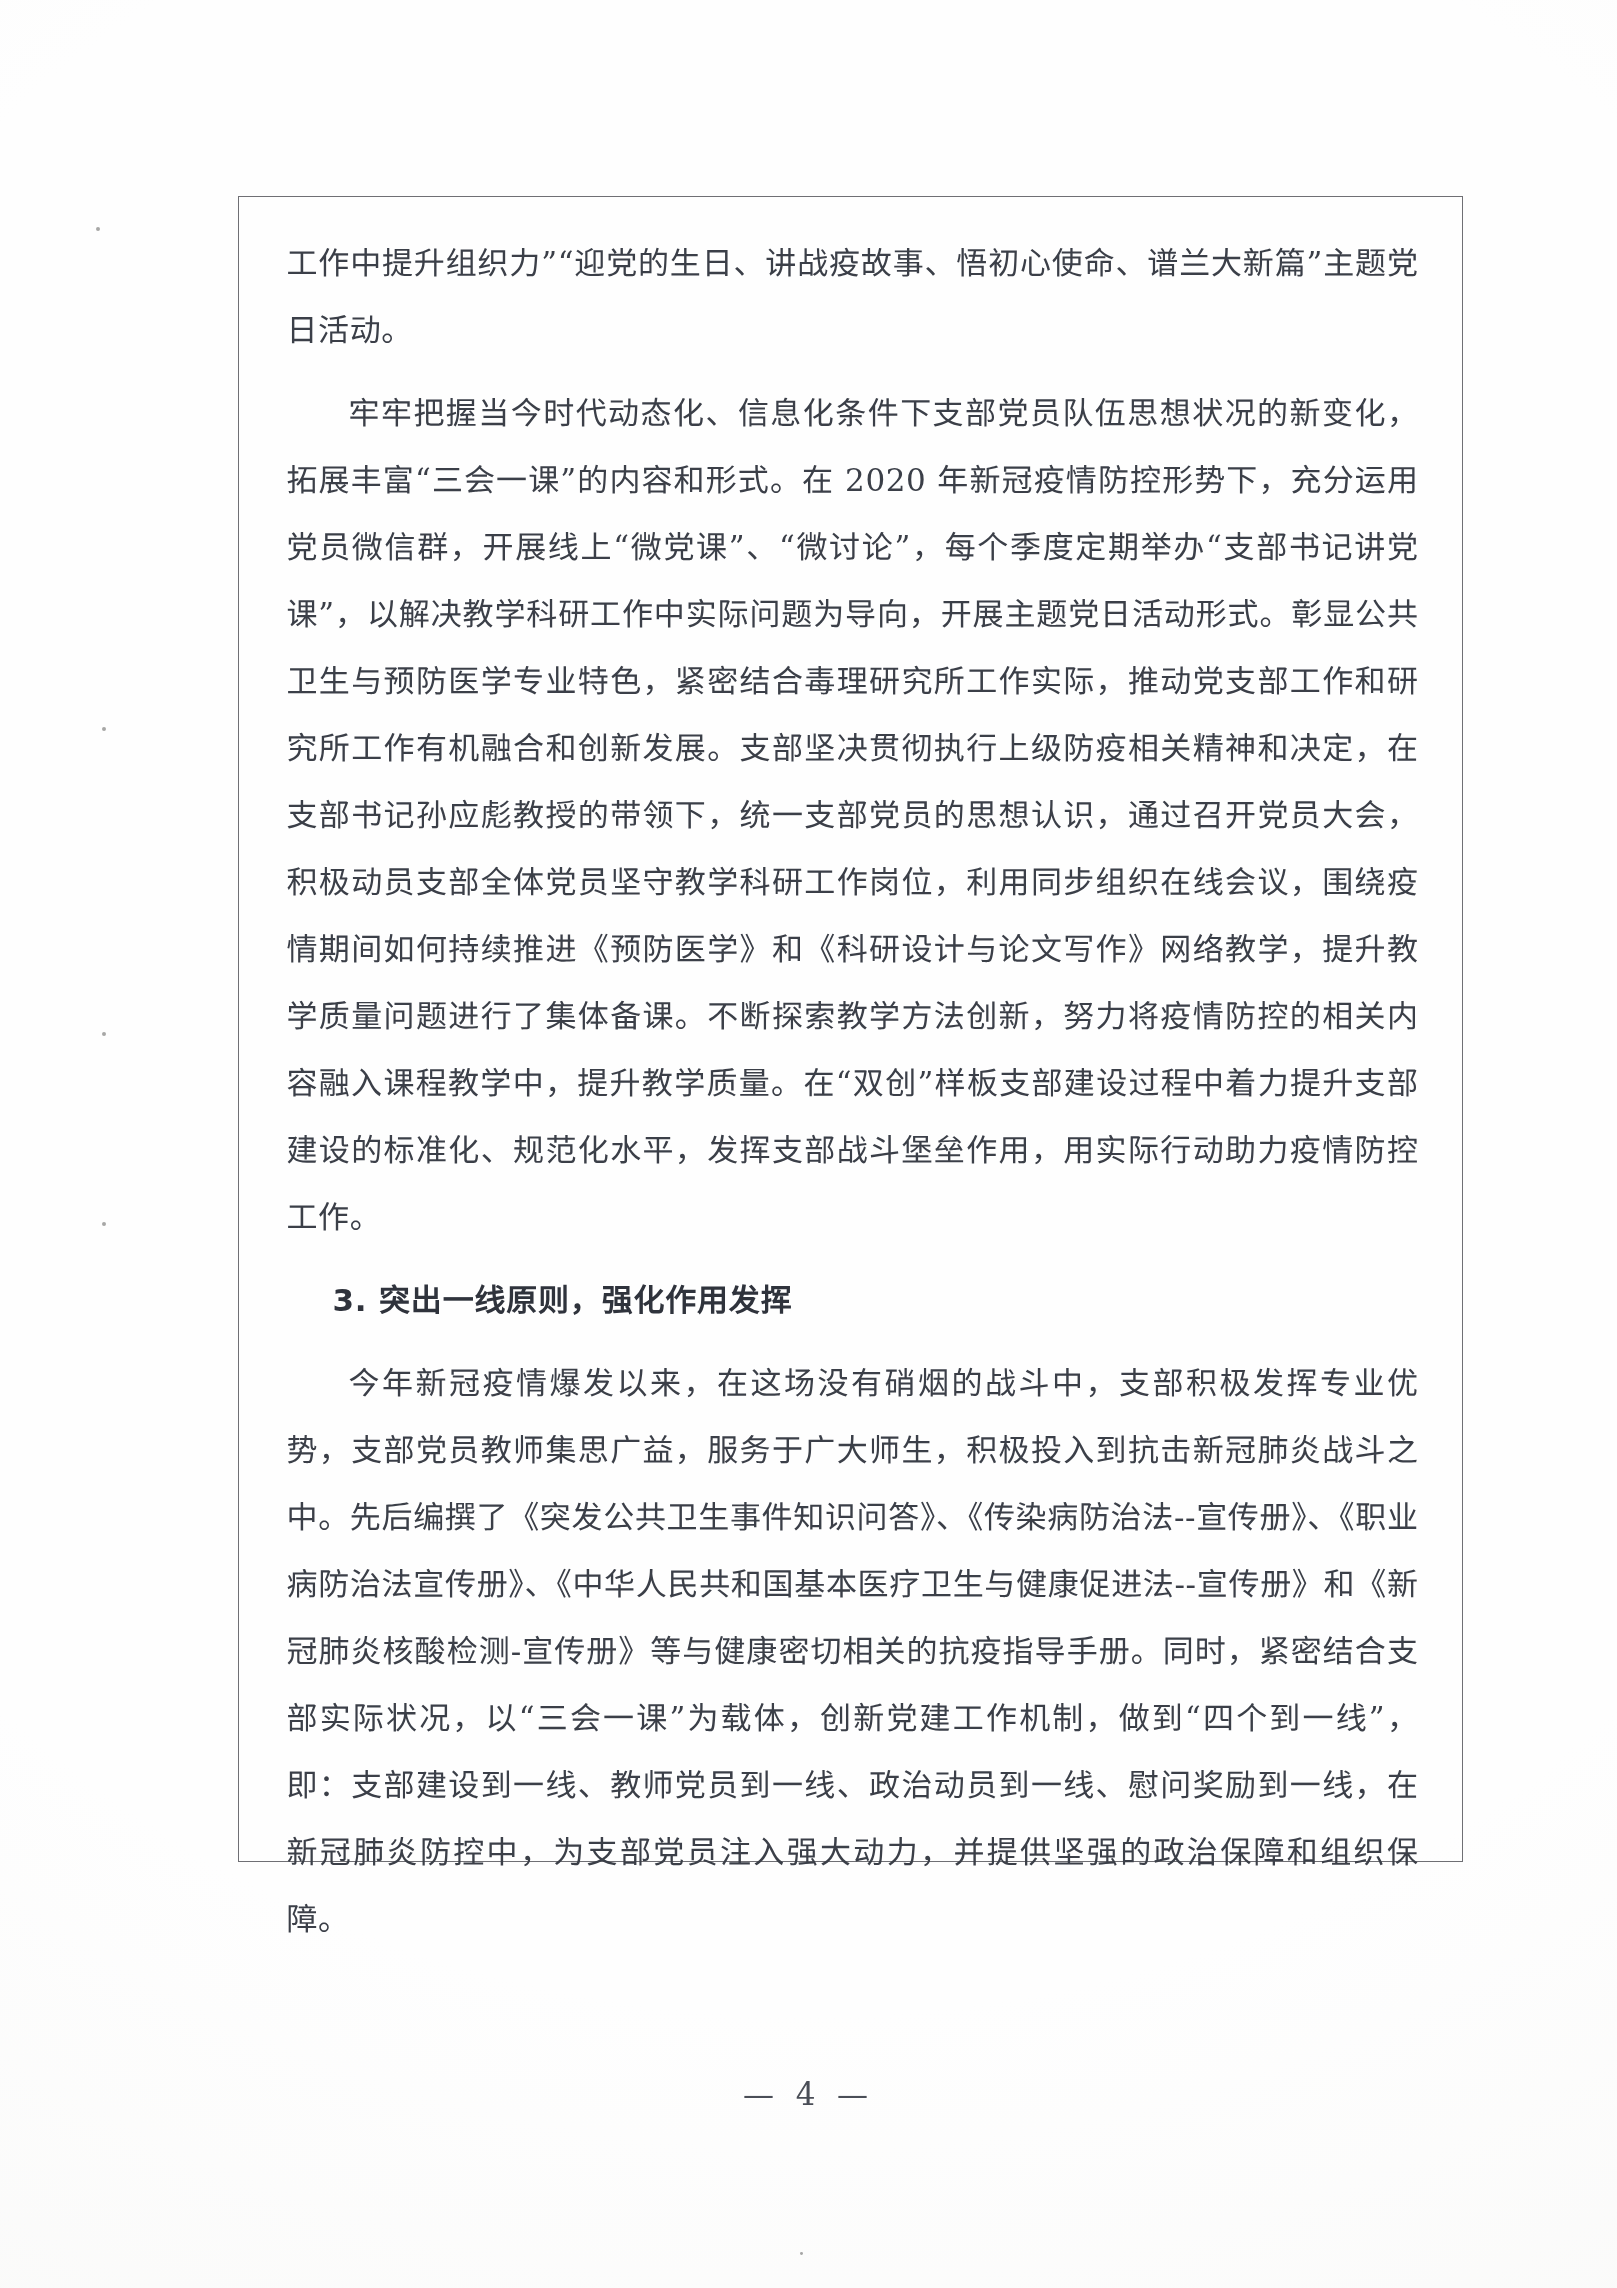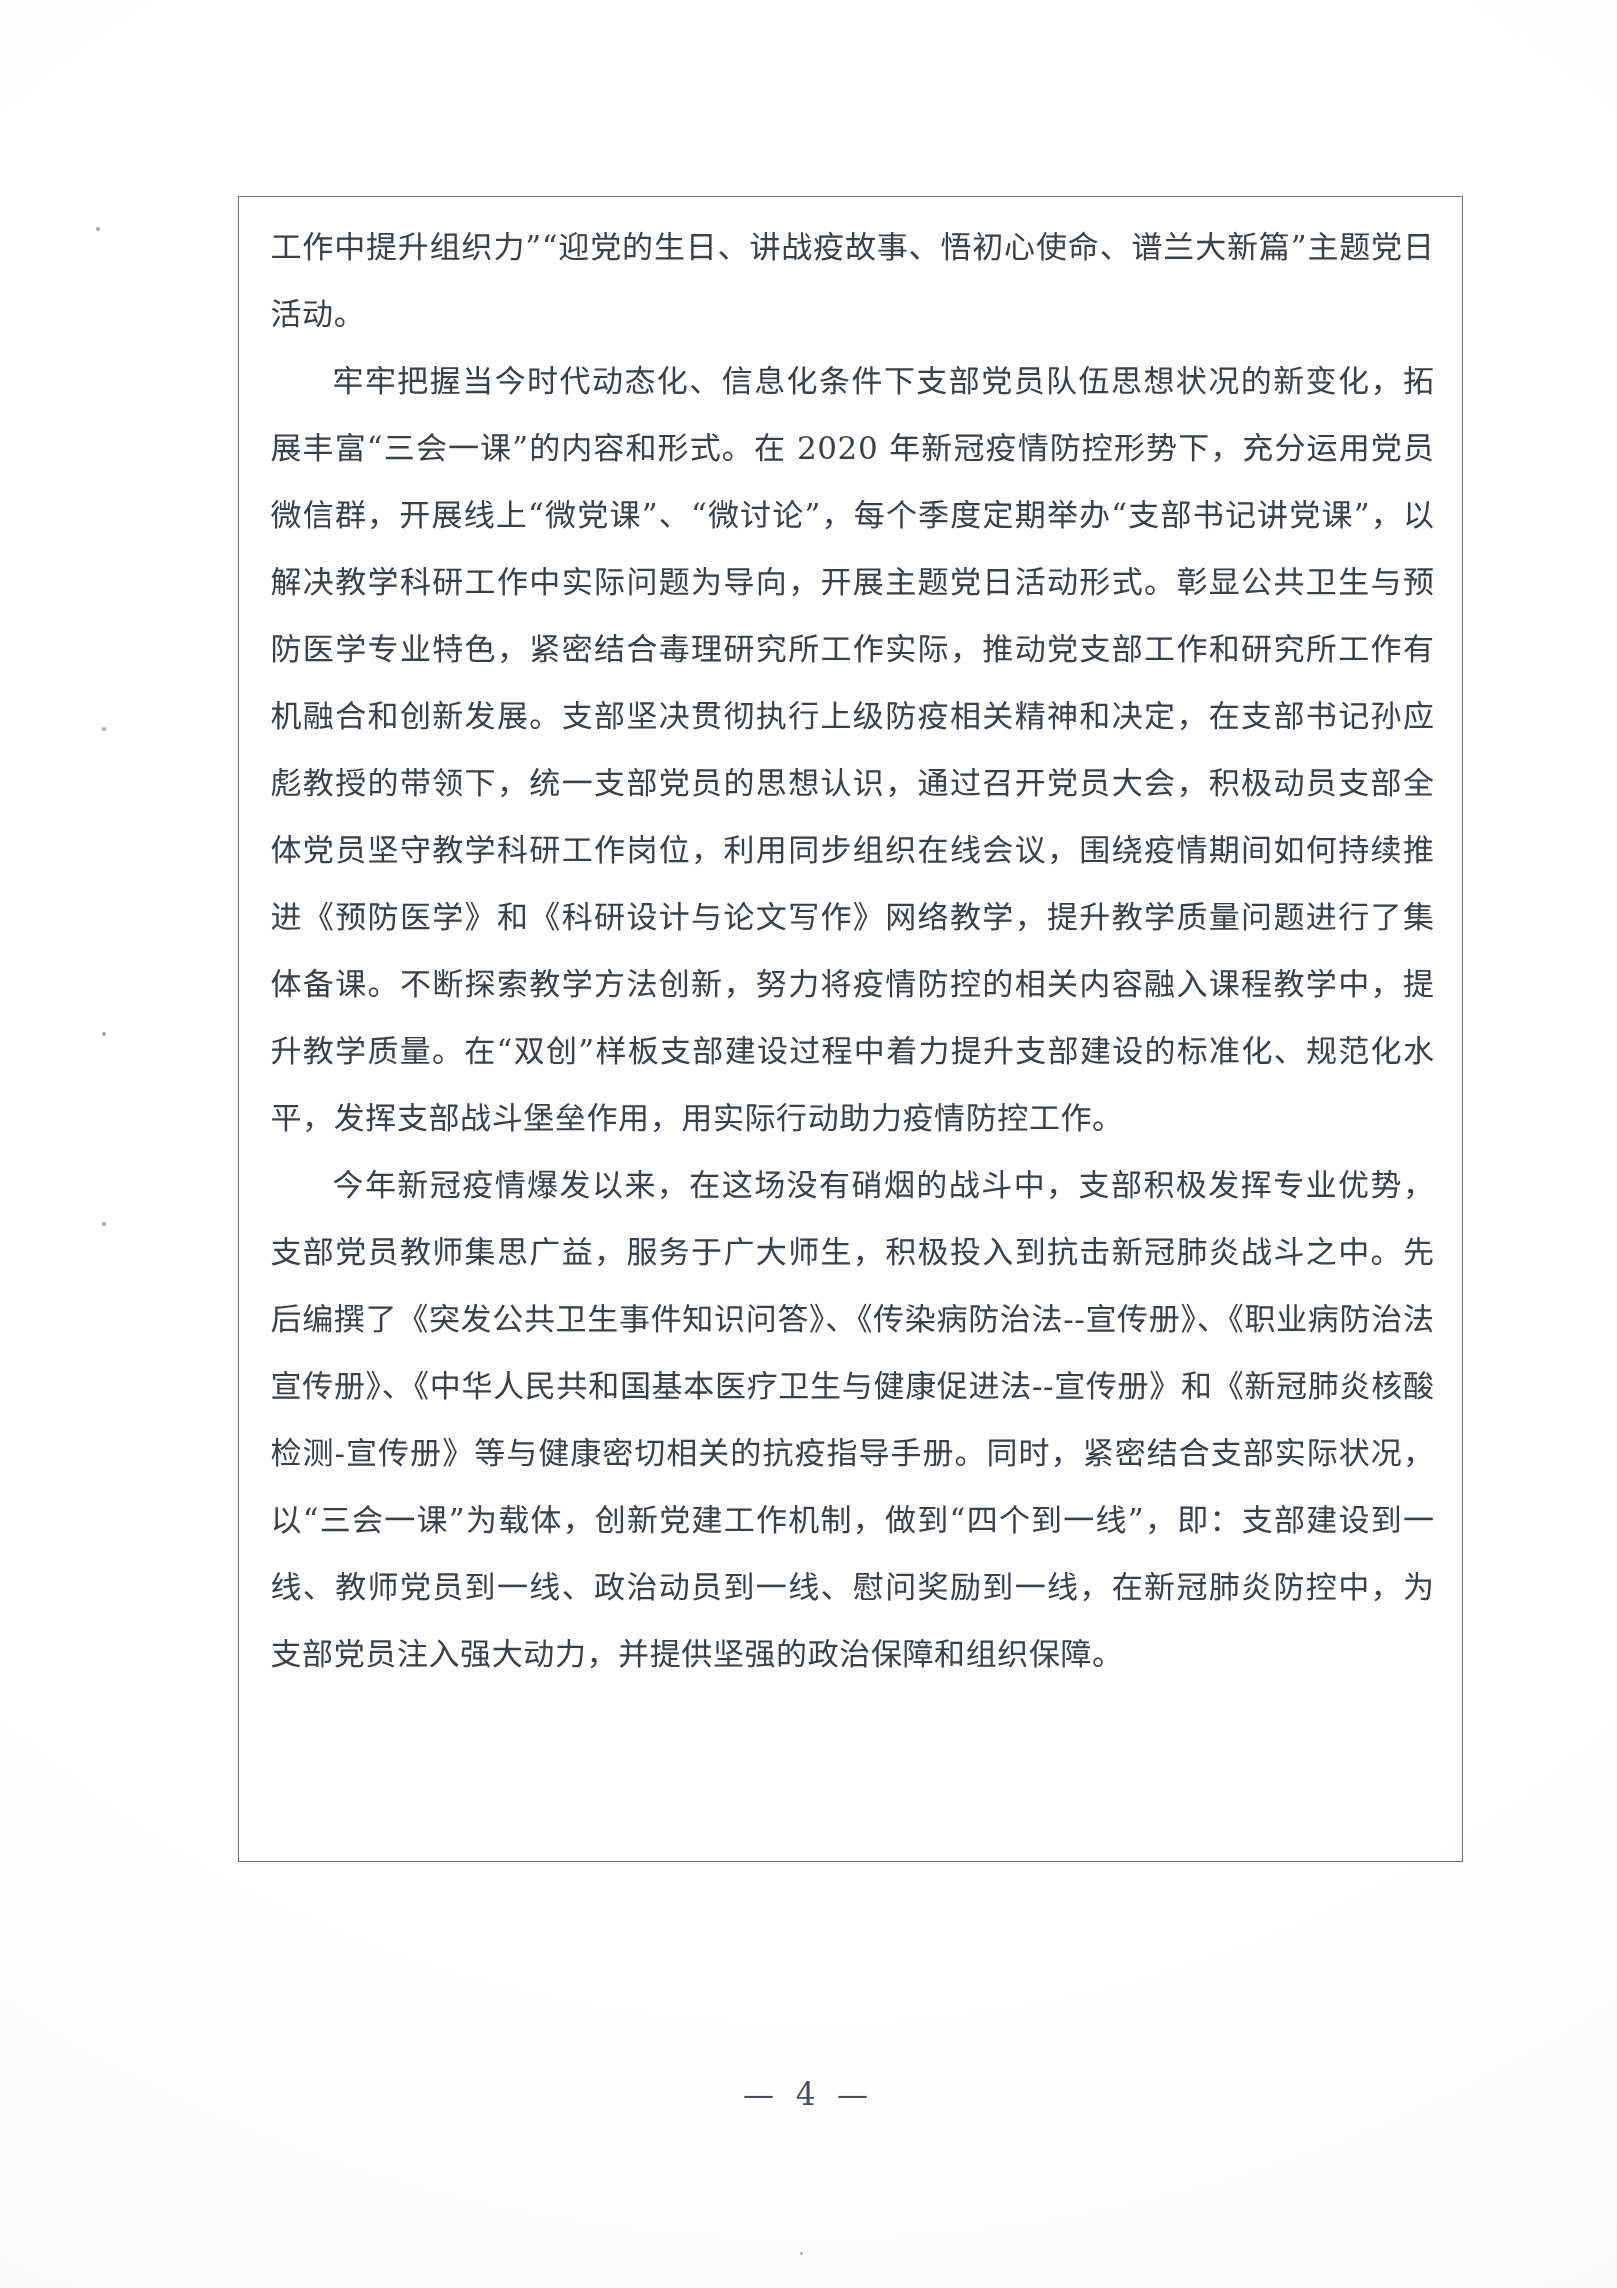--- a/index.html
+++ b/index.html
@@ -60,21 +60,21 @@
   .content {
     position: absolute;
     left: 245px;
     top: 202px;
     width: 1215px;
     box-sizing: border-box;
     padding: 11.8px 25.5px 0 25.5px;
   }
 
   p {
-    margin: 0;
+    margin: 16px;
     font-size: 31px;
     line-height: 67px;
     color: #3b3f48;
     text-align: justify;
     text-justify: inter-character;
     letter-spacing: 0.6px;
     font-weight: 400;
   }
   p.indent   { text-indent: 2em; }
   p.noindent { text-indent: 0; }
@@ -116,20 +116,21 @@
 
   <div class="text-frame"></div>
 
   <div class="content">
 
     <p class="noindent">工作中提升组织力”“迎党的生日、讲战疫故事、悟初心使命、谱兰大新篇”主题党日活动。</p>
 
 
     <p class="indent">牢牢把握当今时代动态化、信息化条件下支部党员队伍思想状况的新变化，拓展丰富“三会一课”的内容和形式。在 2020 年新冠疫情防控形势下，充分运用党员微信群，开展线上“微党课”、“微讨论”，每个季度定期举办“支部书记讲党课”，以解决教学科研工作中实际问题为导向，开展主题党日活动形式。彰显公共卫生与预防医学专业特色，紧密结合毒理研究所工作实际，推动党支部工作和研究所工作有机融合和创新发展。支部坚决贯彻执行上级防疫相关精神和决定，在支部书记孙应彪教授的带领下，统一支部党员的思想认识，通过召开党员大会，积极动员支部全体党员坚守教学科研工作岗位，利用同步组织在线会议，围绕疫情期间如何持续推进《预防医学》和《科研设计与论文写作》网络教学，提升教学质量问题进行了集体备课。不断探索教学方法创新，努力将疫情防控的相关内容融入课程教学中，提升教学质量。在“双创”样板支部建设过程中着力提升支部建设的标准化、规范化水平，发挥支部战斗堡垒作用，用实际行动助力疫情防控工作。</p>
 
+    <h2 class="heading">3. 突出一线原则，强化作用发挥</h2>
 
     <p class="indent">今年新冠疫情爆发以来，在这场没有硝烟的战斗中，支部积极发挥专业优势，支部党员教师集思广益，服务于广大师生，积极投入到抗击新冠肺炎战斗之中。先后编撰了《突发公共卫生事件知识问答》、《传染病防治法--宣传册》、《职业病防治法宣传册》、《中华人民共和国基本医疗卫生与健康促进法--宣传册》和《新冠肺炎核酸检测-宣传册》等与健康密切相关的抗疫指导手册。同时，紧密结合支部实际状况，以“三会一课”为载体，创新党建工作机制，做到“四个到一线”，即：支部建设到一线、教师党员到一线、政治动员到一线、慰问奖励到一线，在新冠肺炎防控中，为支部党员注入强大动力，并提供坚强的政治保障和组织保障。</p>
 
   </div>
 
   <div class="footer">— 4 —</div>
 
 </div>
 
 

